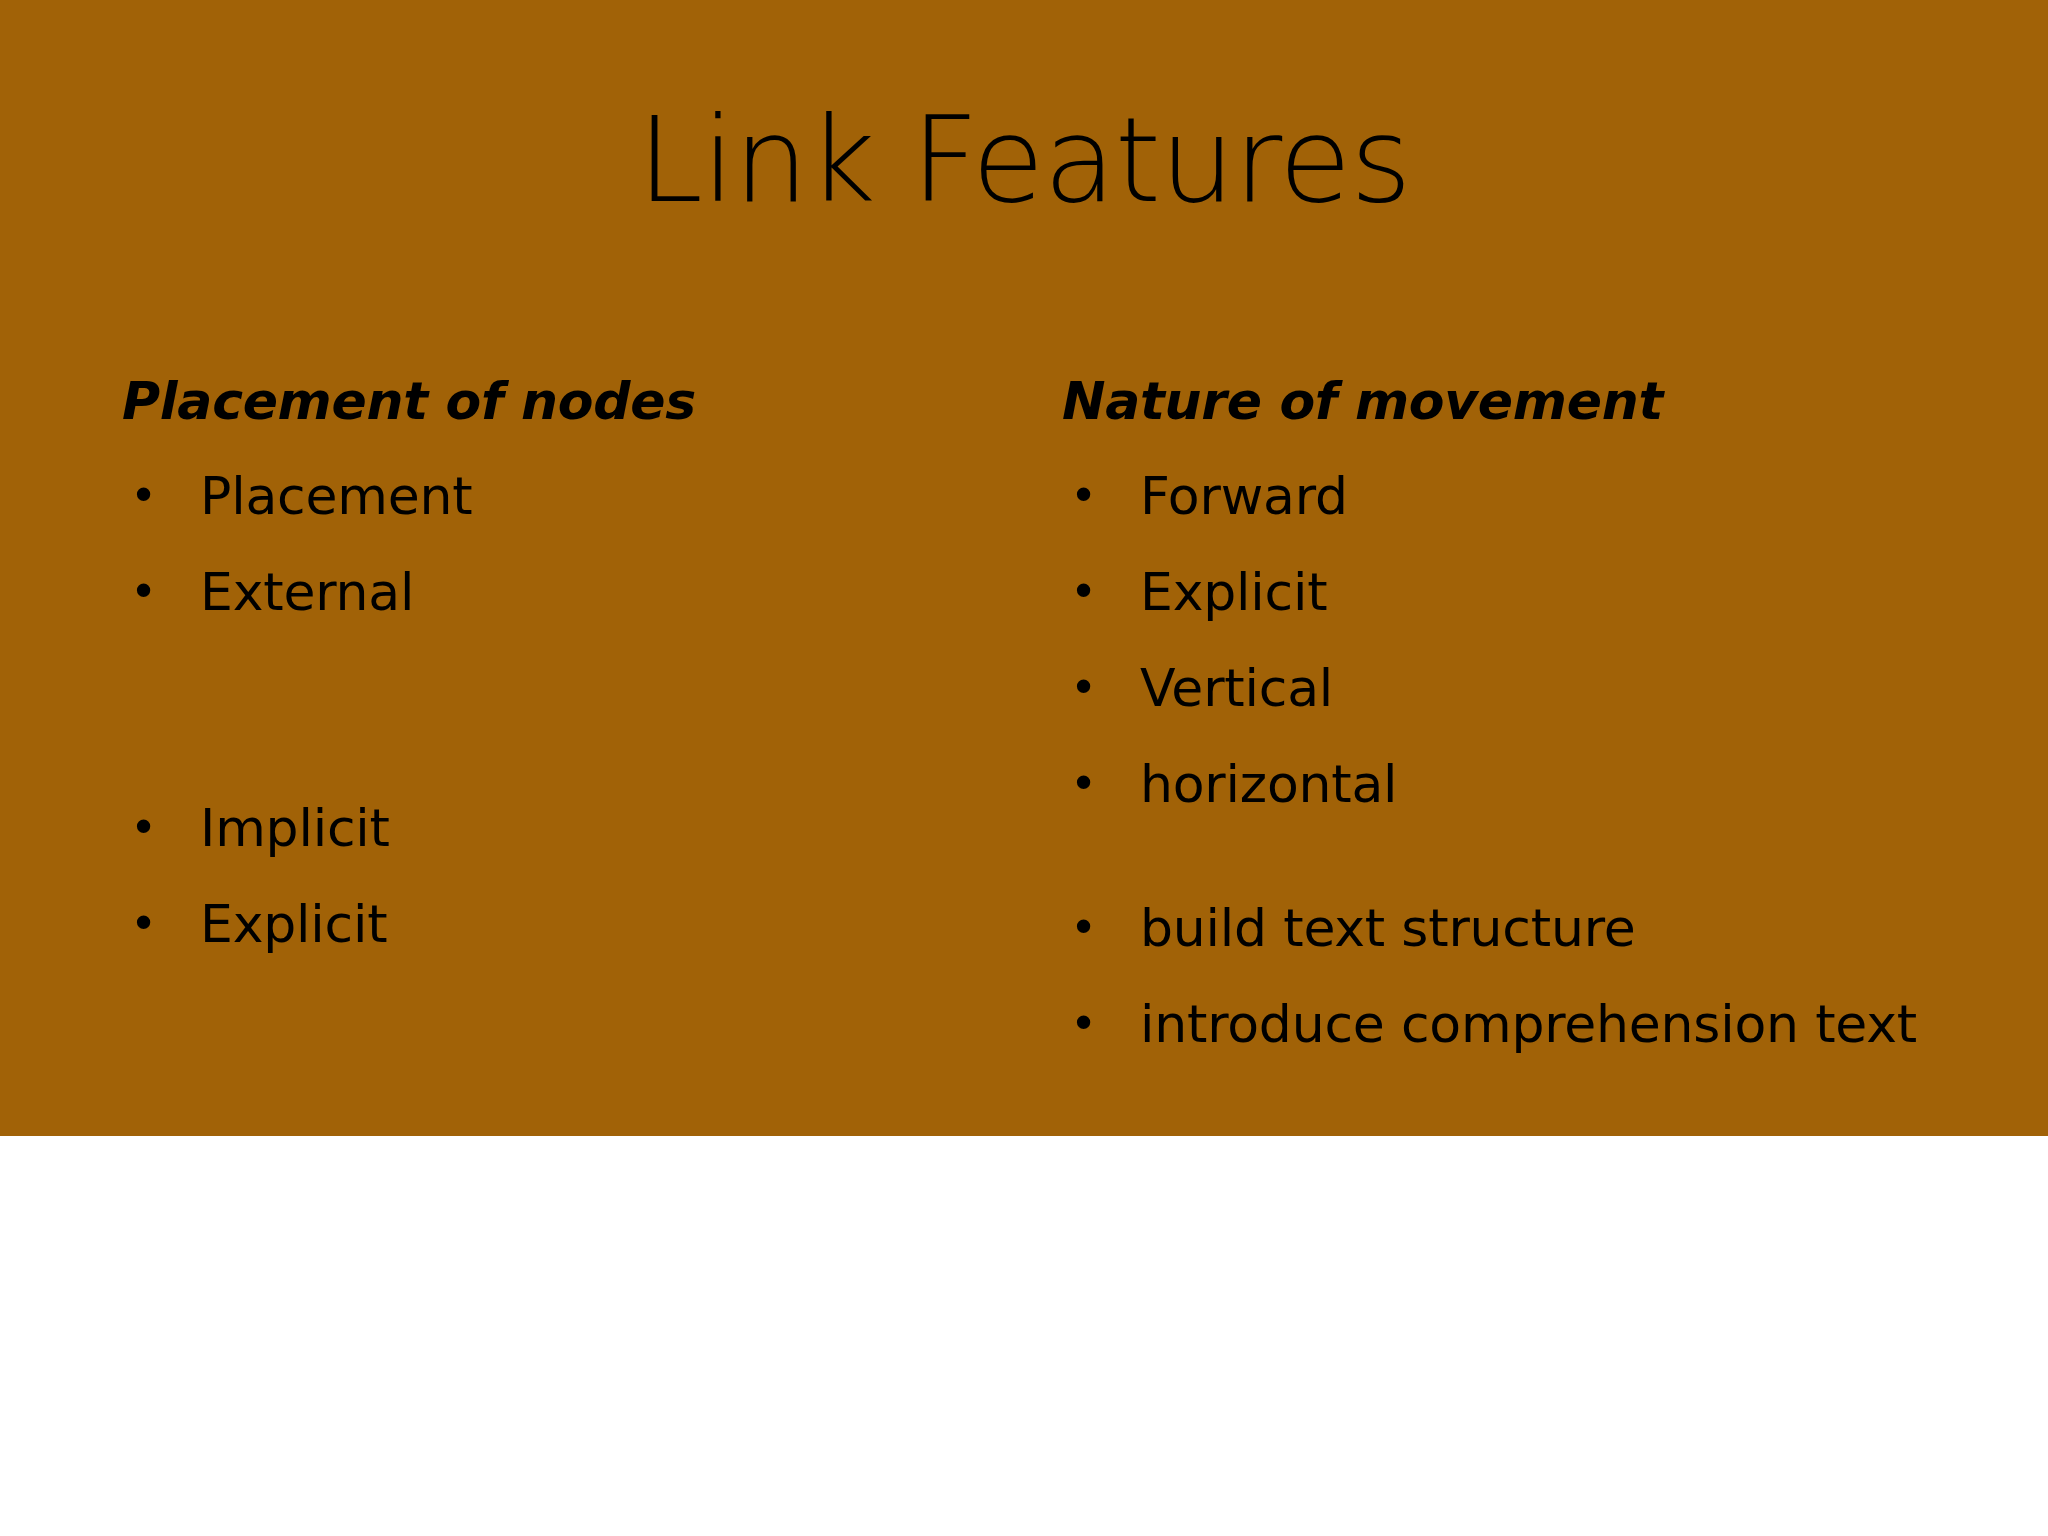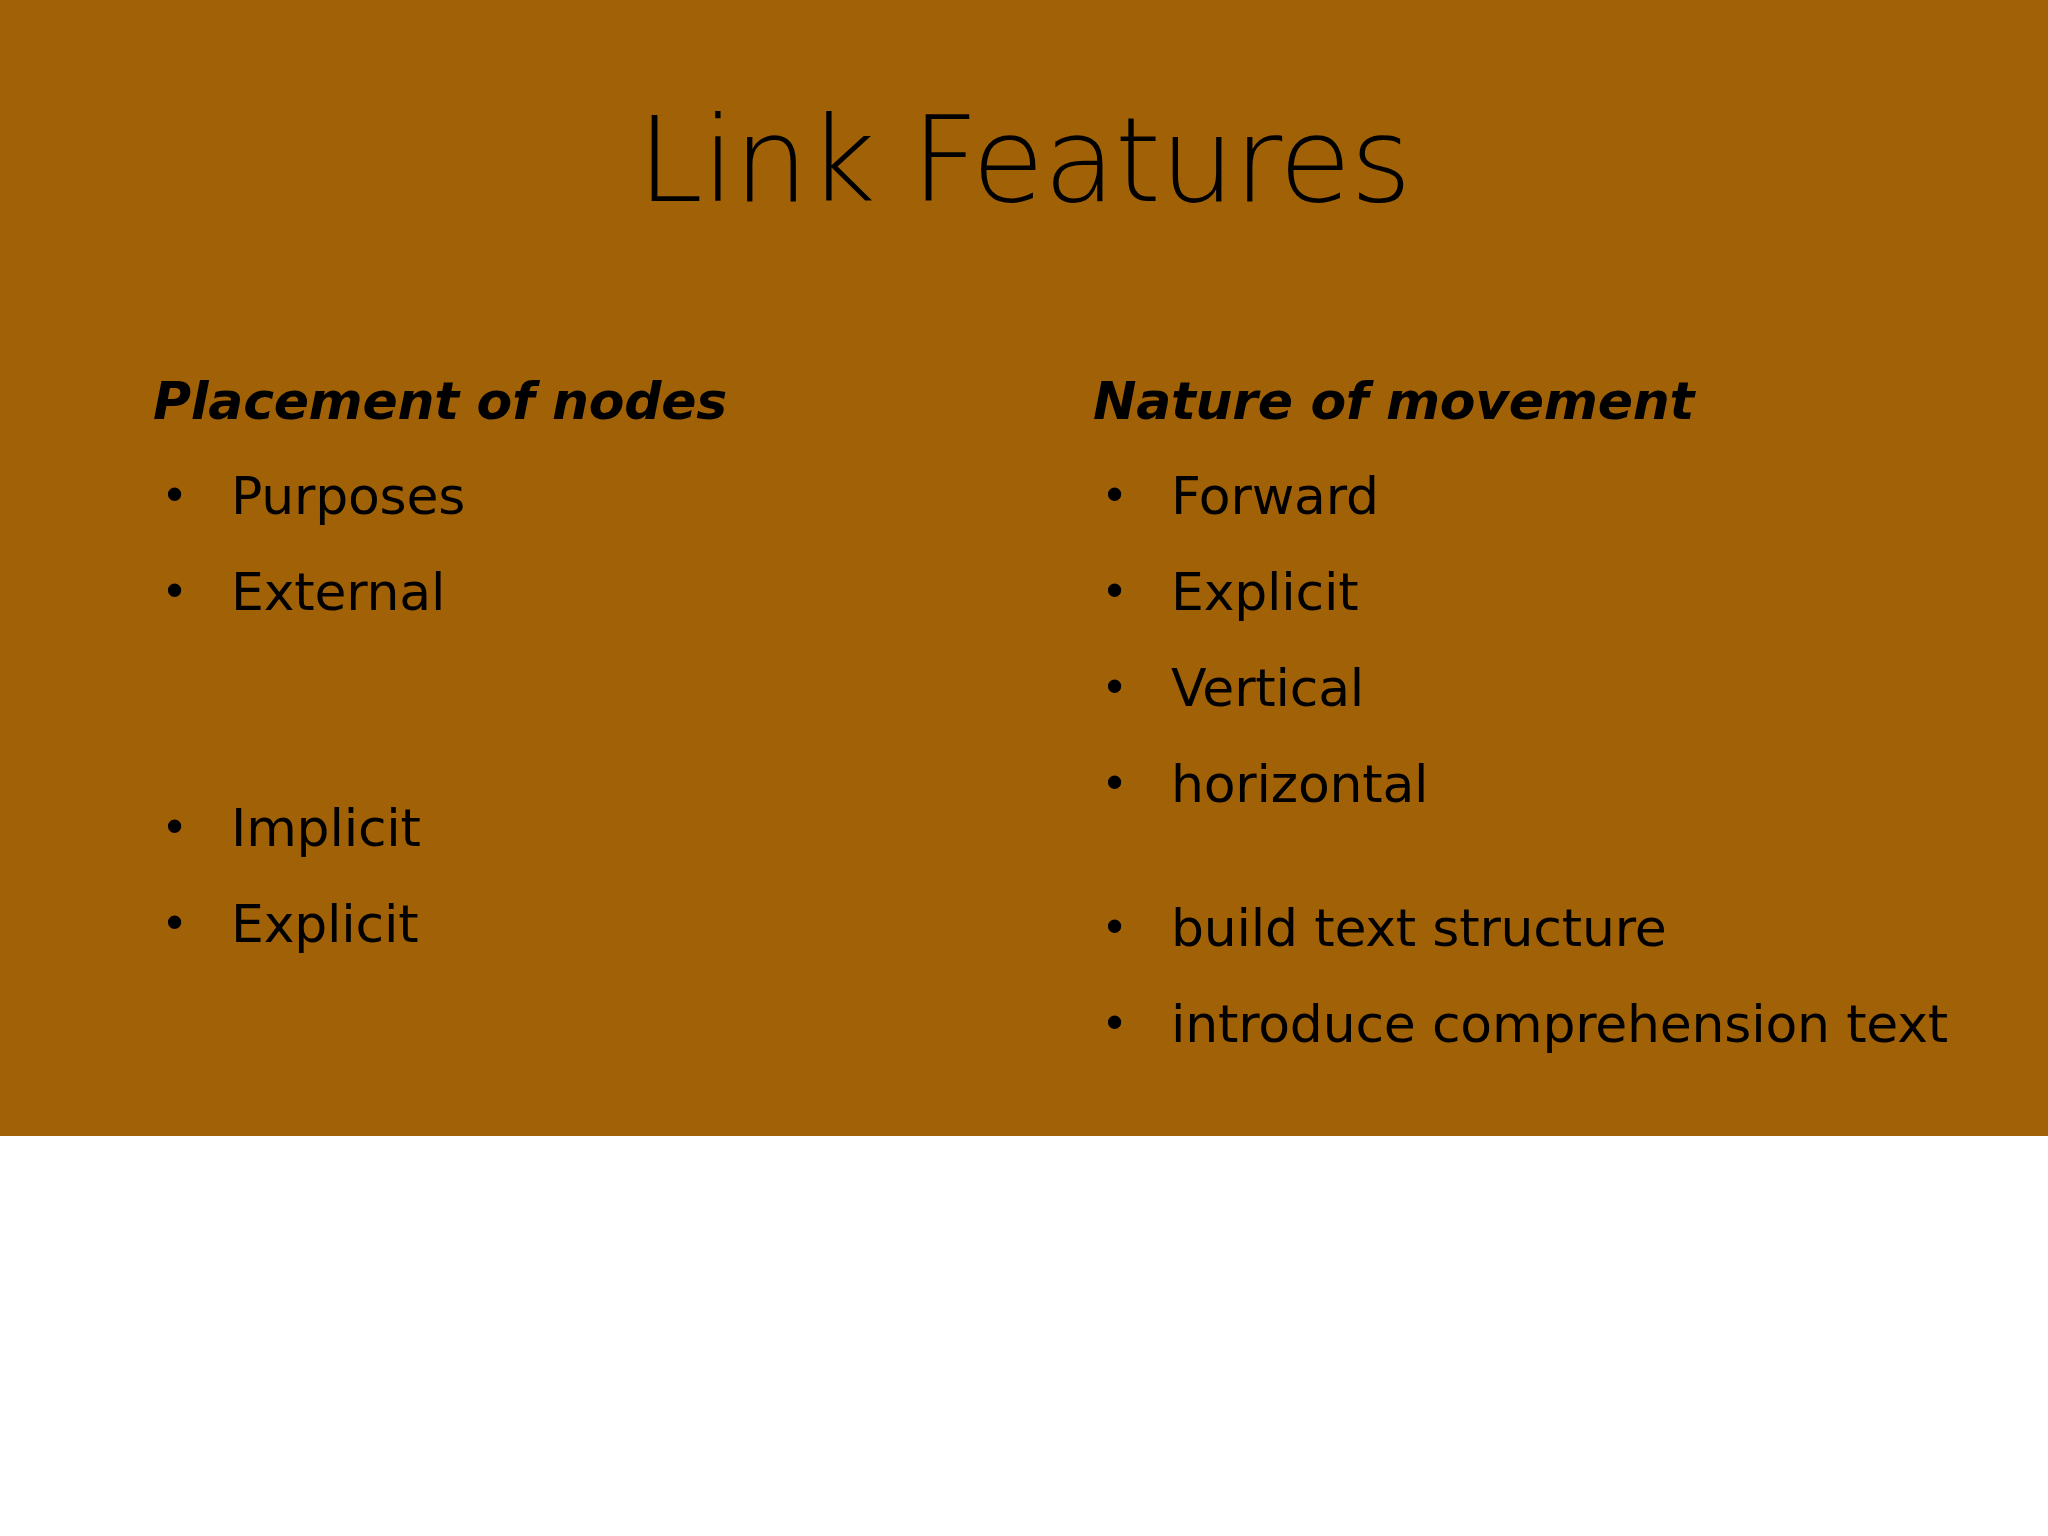--- a/index.html
+++ b/index.html
@@ -42,21 +42,20 @@
     position: absolute;
     left: 0;
     top: 0;
     width: 2048px;
     height: 1536px;
   }
 
   .column {
     position: absolute;
     top: 370px;
-    margin-left: 31px;
   }
   .column.left  { left: 120px;  width: 860px; }
   .column.right { left: 1060px; width: 860px; }
 
   .group {
     position: relative;
   }
   .group + .group {
     margin-top: 86px;
   }
@@ -116,21 +115,21 @@
 
   <div class="content">
 
     <div class="column left">
 
       <div class="group">
         <div class="group-heading">Placement of nodes</div>
         <ul class="bullet-list">
           <li class="bullet-item">
             <span class="bullet-mark">•</span>
-            <span class="bullet-text">Purposes</span>
+            <span class="bullet-text">Placement</span>
           </li>
           <li class="bullet-item">
             <span class="bullet-mark">•</span>
             <span class="bullet-text">External</span>
           </li>
         </ul>
       </div>
 
       <div class="group">
         <ul class="bullet-list">

